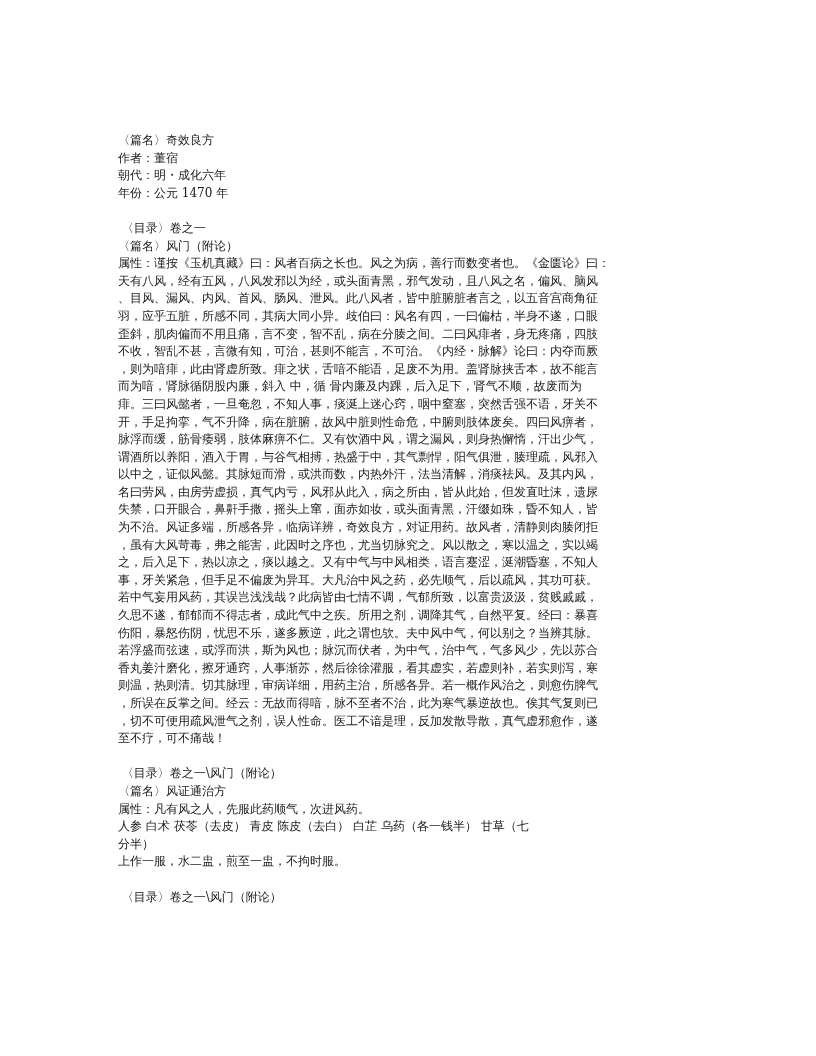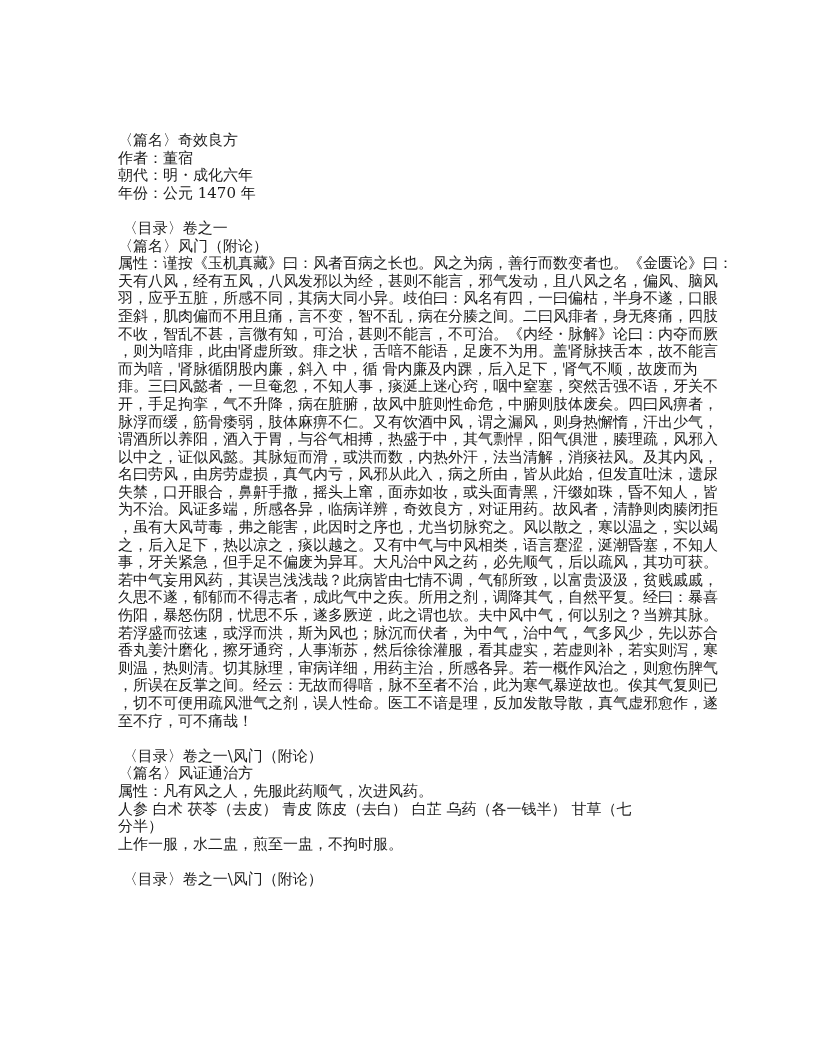--- a/index.html
+++ b/index.html
@@ -1,39 +1,40 @@
 <!DOCTYPE html>
 <html><head>
 <meta charset="utf-8">
 <style>
   html, body { margin: 0; padding: 0; background: #ffffff; }
   body { width: 816px; height: 1056px; position: relative; overflow: hidden; }
   .page {
     position: absolute; left: 118px; top: 132px; width: 584px;
     font-family: "DejaVu Serif", "Liberation Serif", serif;
-    font-size: 15px; line-height: 17.6px; color: #1a1a1a;
+    font-size: 12px; line-height: 17.6px; color: #1a1a1a;
   }
   .line { white-space: pre; display: block; height: 17.6px; }
   .gap { display: block; height: 17.6px; }
 </style>
 </head>
 <body>
 
 <div class="page">
   <span class="line">〈篇名〉奇效良方</span>
   <span class="line">作者：董宿</span>
   <span class="line">朝代：明・成化六年</span>
   <span class="line">年份：公元 1470 年</span>
   <span class="gap"></span>
 
   <span class="line"> 〈目录〉卷之一</span>
   <span class="line">〈篇名〉风门（附论）</span>
   <div id="body1">
     <span class="line">属性：谨按《玉机真藏》曰：风者百病之长也。风之为病，善行而数变者也。《金匮论》曰：</span>
-    <span class="line">天有八风，经有五风，八风发邪以为经，甚则不能言，邪气发动，且八风之名，偏风、脑风</span>
+    <span class="line">天有八风，经有五风，八风发邪以为经，或头面青黑，邪气发动，且八风之名，偏风、脑风</span>
+    <span class="line">、目风、漏风、内风、首风、肠风、泄风。此八风者，皆中脏腑脏者言之，以五音宫商角征</span>
     <span class="line">羽，应乎五脏，所感不同，其病大同小异。歧伯曰：风名有四，一曰偏枯，半身不遂，口眼</span>
     <span class="line">歪斜，肌肉偏而不用且痛，言不变，智不乱，病在分腠之间。二曰风痱者，身无疼痛，四肢</span>
     <span class="line">不收，智乱不甚，言微有知，可治，甚则不能言，不可治。《内经・脉解》论曰：内夺而厥</span>
     <span class="line">，则为喑痱，此由肾虚所致。痱之状，舌喑不能语，足废不为用。盖肾脉挟舌本，故不能言</span>
     <span class="line">而为喑，肾脉循阴股内廉，斜入 中，循 骨内廉及内踝，后入足下，肾气不顺，故废而为</span>
     <span class="line">痱。三曰风懿者，一旦奄忽，不知人事，痰涎上迷心窍，咽中窒塞，突然舌强不语，牙关不</span>
     <span class="line">开，手足拘挛，气不升降，病在脏腑，故风中脏则性命危，中腑则肢体废矣。四曰风痹者，</span>
     <span class="line">脉浮而缓，筋骨痿弱，肢体麻痹不仁。又有饮酒中风，谓之漏风，则身热懈惰，汗出少气，</span>
     <span class="line">谓酒所以养阳，酒入于胃，与谷气相搏，热盛于中，其气剽悍，阳气俱泄，腠理疏，风邪入</span>
     <span class="line">以中之，证似风懿。其脉短而滑，或洪而数，内热外汗，法当清解，消痰祛风。及其内风，</span>

